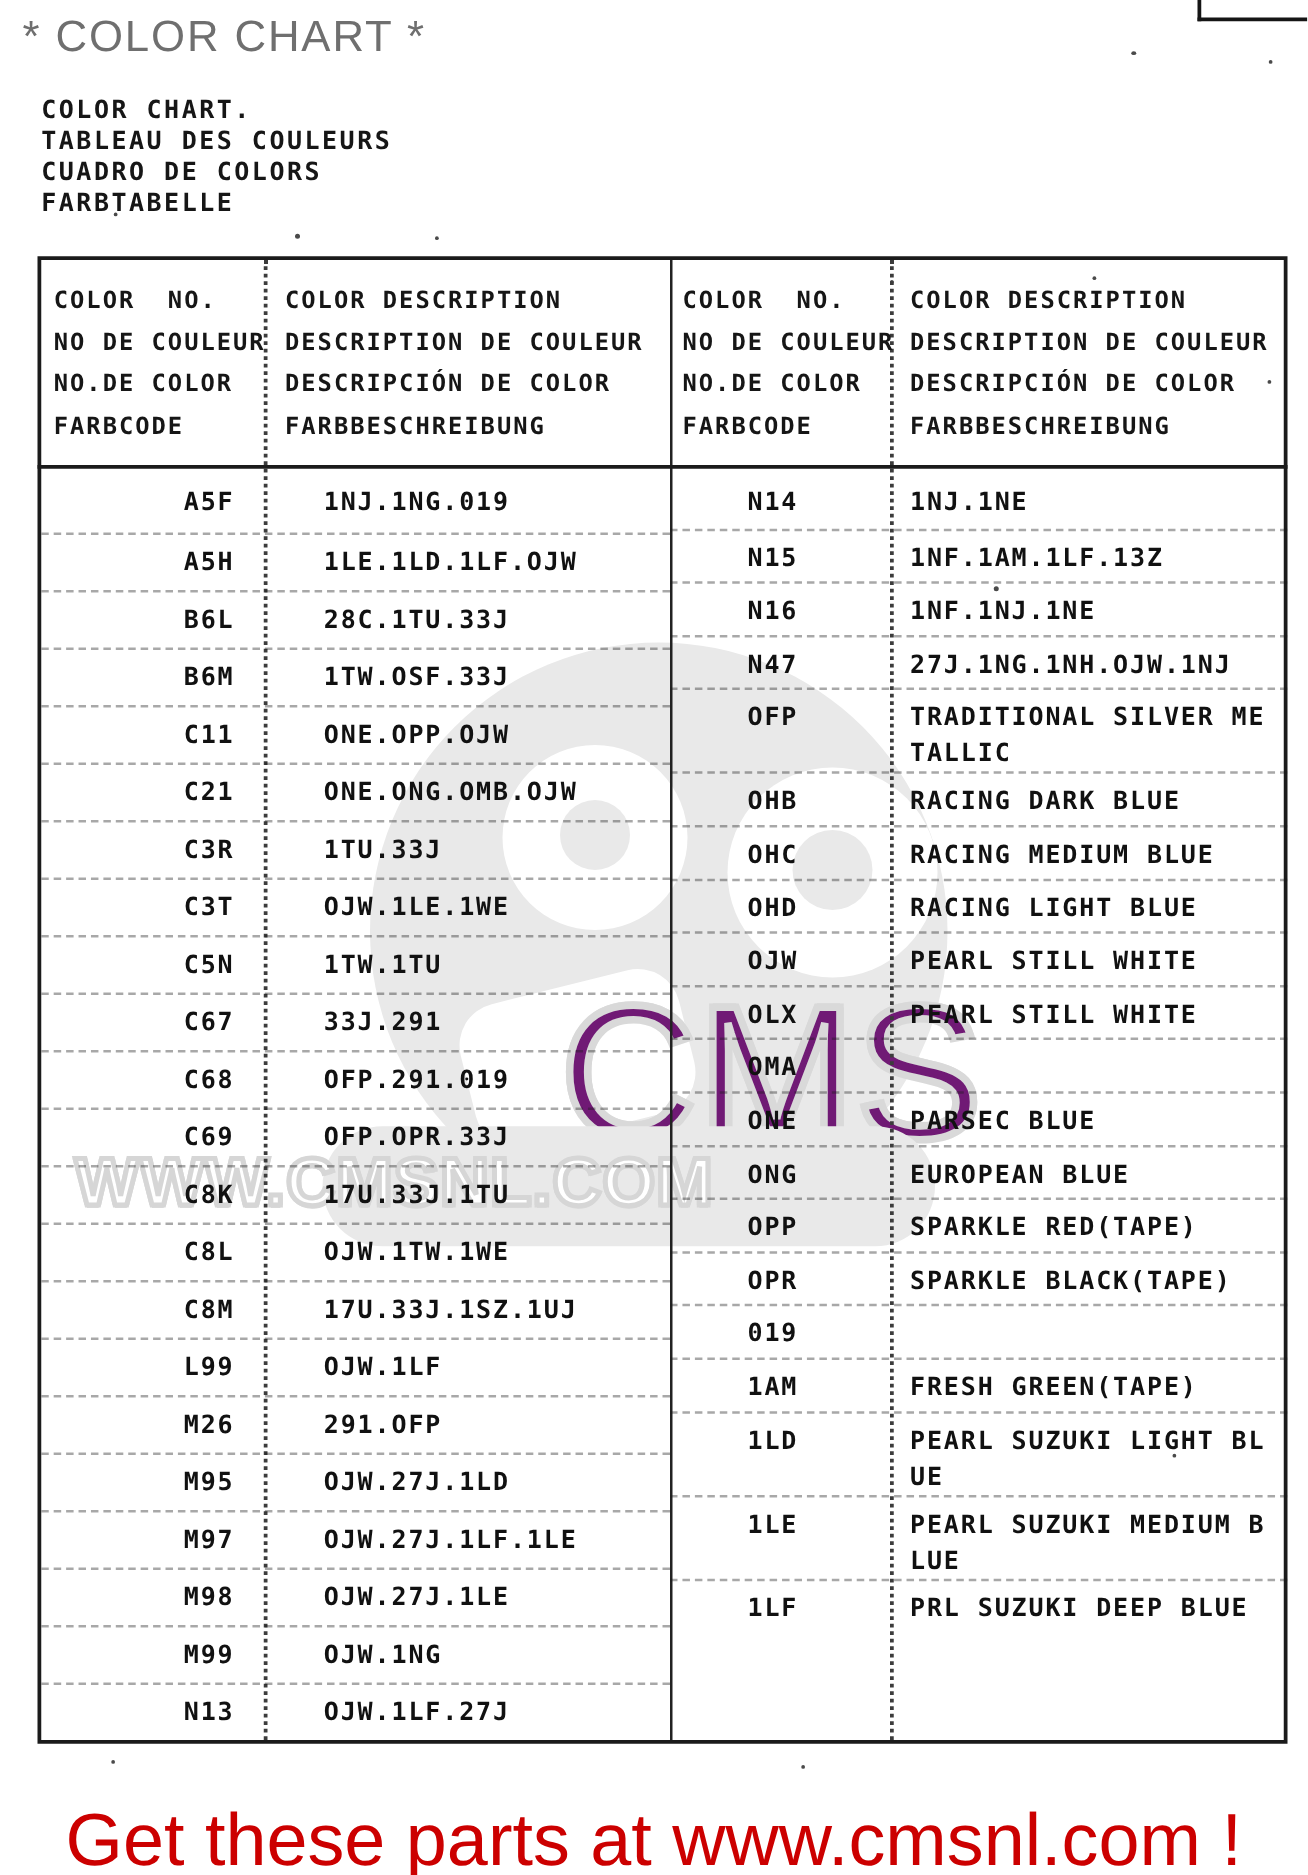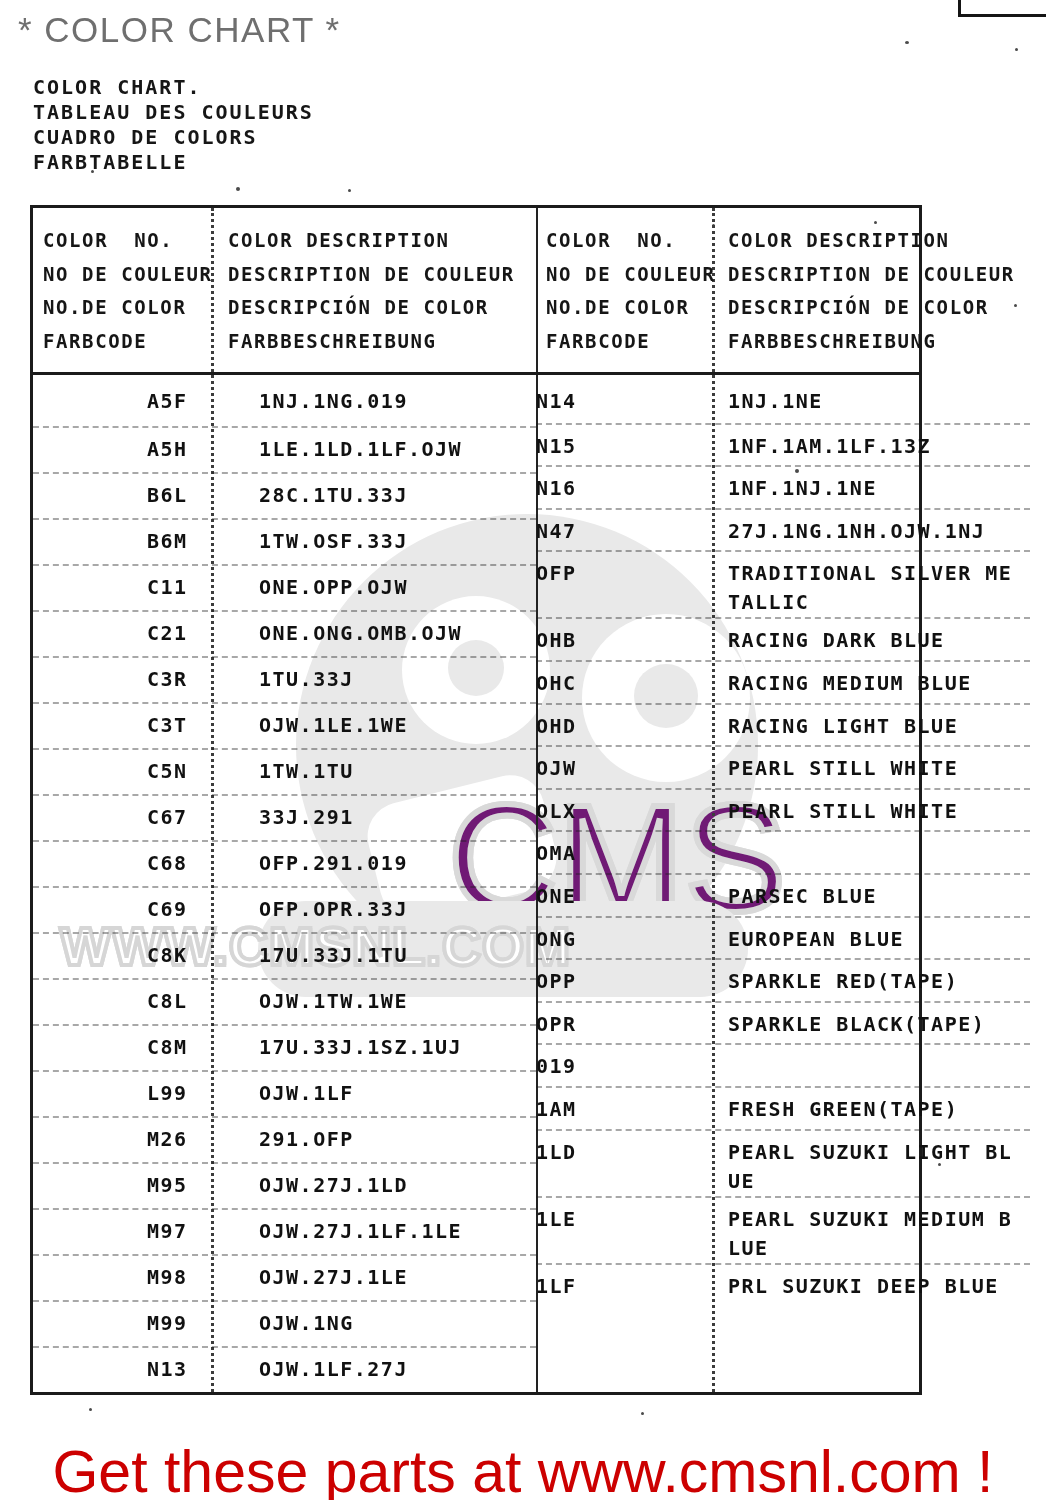--- a/index.html
+++ b/index.html
@@ -33,21 +33,21 @@
     color:#701a75;-webkit-text-stroke:6px #d9d9d9;
     text-shadow:3px 0 0 #dcdcdc,-3px 0 0 #dcdcdc,0 3px 0 #dcdcdc,0 -3px 0 #dcdcdc;}
   .wm-band{position:absolute;left:258px;top:901px;width:490px;height:96px;
     border-radius:48px;background:#e9e9e9;}
   .wm-url{position:absolute;left:60px;top:915px;
     font-family:"Liberation Sans",sans-serif;font-weight:bold;font-size:54px;letter-spacing:1px;
     color:#fff;-webkit-text-stroke:4px #d6d6d6;
     text-shadow:2px 0 0 #d9d9d9,-2px 0 0 #d9d9d9,0 2px 0 #d9d9d9,0 -2px 0 #d9d9d9;white-space:pre;}
 
   
-  .ctable{position:absolute;left:30px;top:205px;width:892px;height:1190px;
+  .ctable{position:absolute;left:30px;top:205px;width:1000px;height:1190px;
     border:3px solid #1b1b1b;box-sizing:border-box;z-index:2;}
   .vdiv{position:absolute;top:0;bottom:0;width:0;}
   .vdiv-l{left:178px;border-left:3px dotted #3c3c3c;}
   .vdiv-m{left:503px;border-left:2px solid #222;}
   .vdiv-r{left:679px;border-left:3px dotted #3c3c3c;}
   .hdr-sep{position:absolute;left:-3px;right:-3px;top:164px;border-top:3px solid #1b1b1b;}
   .hdr{position:absolute;top:16px;}
   .hdr div{font-family:"DejaVu Sans Mono",monospace;font-weight:bold;font-size:19px;
     line-height:33.5px;letter-spacing:1.6px;color:#161616;white-space:pre;}
   .hdr-l-no{left:10px;}  .hdr-l-desc{left:195px;}
@@ -57,21 +57,21 @@
   .rows-left{left:0;width:503px;}
   .rows-right{left:503px;width:494px;}
   .row{display:flex;align-items:flex-start;box-sizing:border-box;padding-top:7px;}
   .rows-left  .row{height:46px;}
   .rows-right .row{min-height:42.6px;}
   .row + .row{border-top:2px dashed rgba(25,25,25,.38);}
   .cell{font-family:"DejaVu Sans Mono",monospace;font-weight:bold;font-size:20px;
     letter-spacing:1.5px;line-height:29px;color:#111;white-space:pre;}
   .rows-left  .code{flex:none;width:180px;padding-left:68px;box-sizing:border-box;margin-left:46px;}
   .rows-left  .desc{flex:1;}
-  .rows-right .code{flex:none;width:192px;box-sizing:border-box;}
+  .rows-right .code{flex:none;width:192px;padding-left:62px;box-sizing:border-box;}
   .rows-right .desc{flex:none;width:292px;word-break:break-all;white-space:normal;}
 
   
   .footer{position:absolute;left:0;top:1438px;width:100%;text-align:center;
     font-family:"Liberation Sans",sans-serif;font-size:59px;color:#cc0000;white-space:pre;}
 
   
   .speck{position:absolute;background:#4a4a4a;border-radius:50%;width:3px;height:3px;}
 </style>
 </head>

